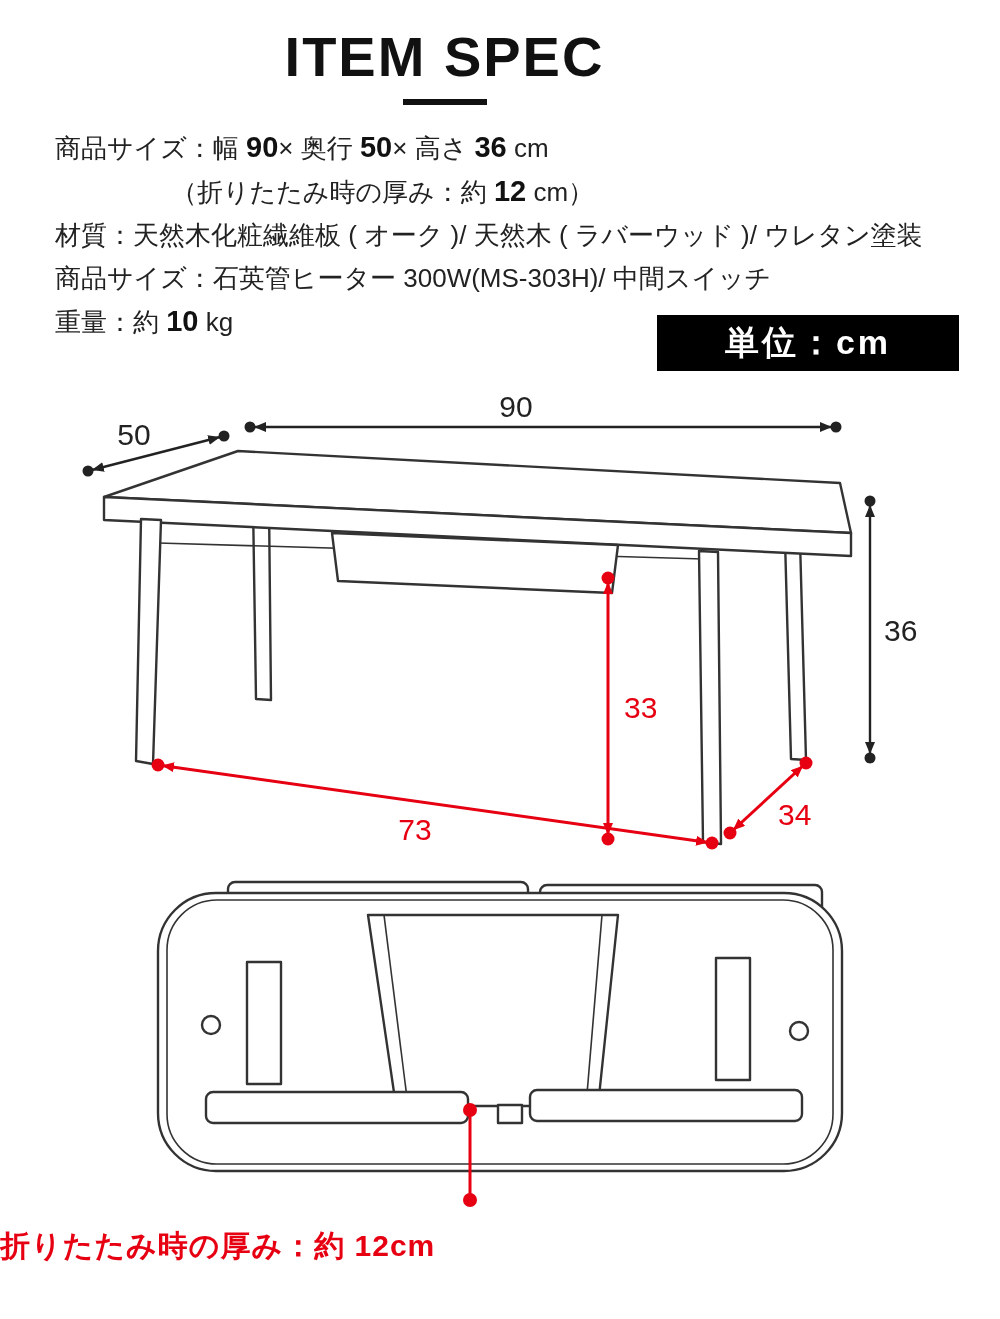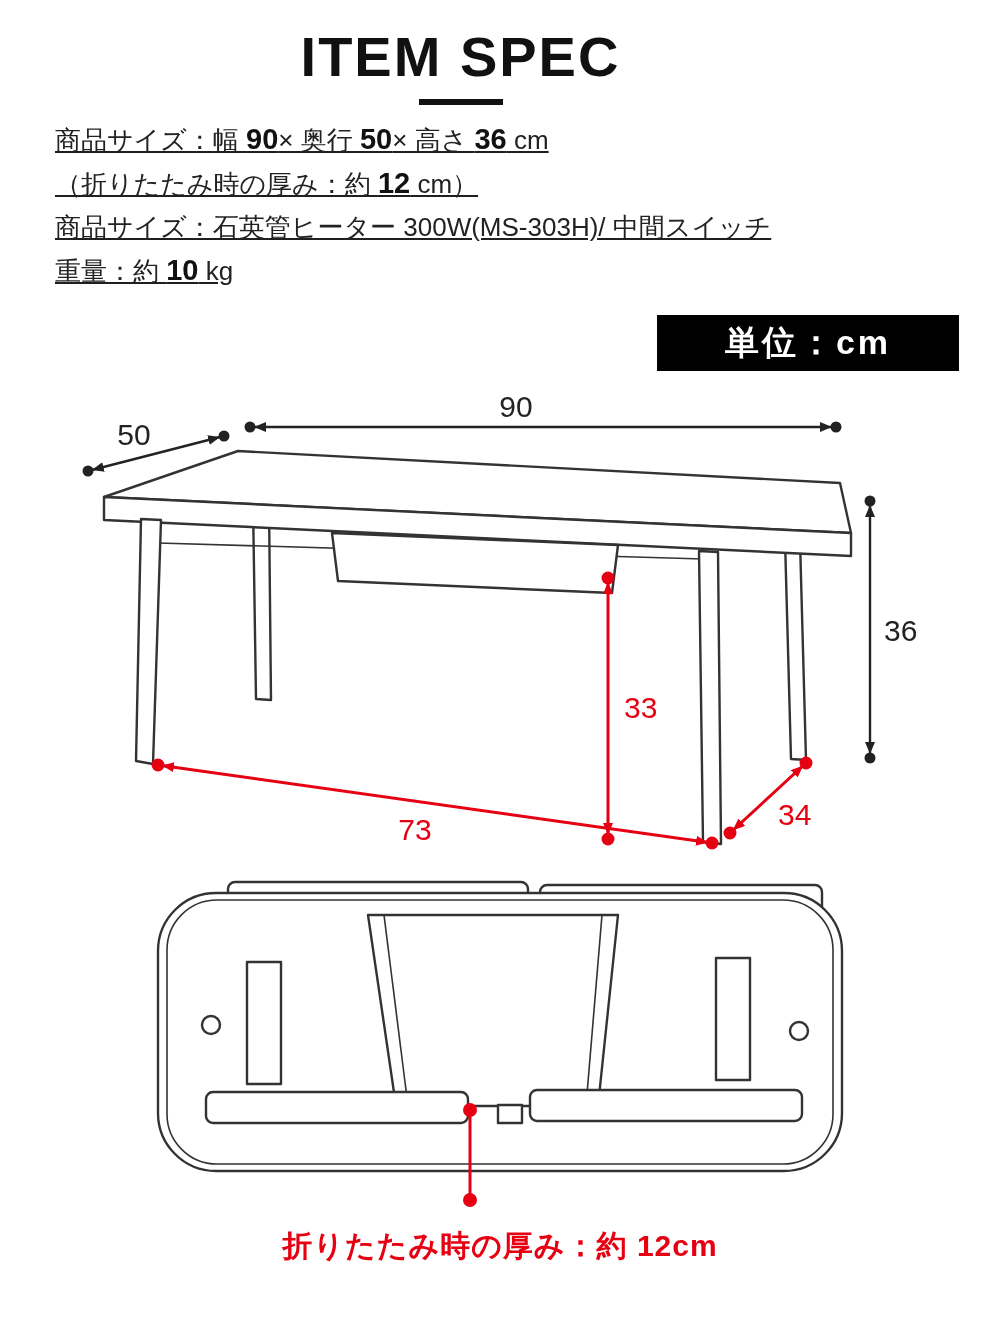--- a/index.html
+++ b/index.html
@@ -1,62 +1,63 @@
 <!DOCTYPE html>
 <html><head>
 <meta charset="utf-8">
 <style>
   html,body{margin:0;padding:0;background:#fff;}
   .page{position:relative;width:1000px;height:1319px;background:#fff;overflow:hidden;
         font-family:"Liberation Sans","DejaVu Sans",sans-serif;color:#1f1f1f;}
   
-  .title-wrap{position:absolute;top:24px;left:16px;width:889px;text-align:center;}
+  .title-wrap{position:absolute;top:24px;left:0;width:889px;text-align:center;}
   .title-wrap h1{margin:0;font-size:56px;font-weight:600;letter-spacing:2px;color:#111;}
   .title-underline{width:84px;height:6px;background:#111;margin:10px auto 0 auto;}
   
-  .specs{position:absolute;top:118px;left:55px;white-space:nowrap;text-decoration:underline;}
+  .specs{position:absolute;top:126px;left:55px;white-space:nowrap;}
   .spec-line{font-size:26px;line-height:43px;color:#222;}
   .spec-line .num{font-weight:700;font-size:29px;color:#111;}
-  .spec-line.indent{}
+  .spec-line.indent{margin-left:116px;}
   
   .unit-badge{position:absolute;left:657px;top:315px;width:302px;height:56px;background:#000;
               display:flex;align-items:center;justify-content:center;}
   .unit-badge span{color:#fff;font-size:34px;font-weight:700;letter-spacing:3px;}
   
   .diagram1{position:absolute;left:0;top:393px;}
   .diagram2{position:absolute;left:0;top:878px;}
   .outline{fill:#fff;stroke:#333;stroke-width:2.4;stroke-linejoin:round;}
   .thin{fill:none;stroke:#333;stroke-width:1.6;}
   .dimline-b{stroke:#222;stroke-width:2.4;}
   .dimline-r{stroke:#e60012;stroke-width:3;}
   .dimdot-b{fill:#222;}
   .dimdot-r{fill:#e60012;}
   .dimtext-b{fill:#222;font-size:30px;font-family:"Liberation Sans","DejaVu Sans",sans-serif;}
   .dimtext-r{fill:#e60012;font-size:30px;font-family:"Liberation Sans","DejaVu Sans",sans-serif;}
   
-  .folded-caption{position:absolute;top:1226px;left:0;width:1000px;text-align:center;
+  .folded-caption{position:absolute;top:1226px;left:0;width:1000px;
                   color:#e60012;font-size:30px;font-weight:700;letter-spacing:1px;}
 </style>
 </head>
 <body>
 
 <div class="page">
 
   <div class="title-wrap">
     <h1>ITEM SPEC</h1>
     <div class="title-underline"></div>
   </div>
 
   <div class="specs">
     <div class="spec-line">
       <span>商品サイズ：幅 </span><span class="num">90</span><span>× 奥行 </span><span class="num">50</span><span>× 高さ </span><span class="num">36</span><span> cm</span>
     </div>
     <div class="spec-line indent">
       <span>（折りたたみ時の厚み：約 </span><span class="num">12</span><span> cm）</span>
     </div>
+    <div class="spec-line">材質：天然木化粧繊維板 ( オーク )/ 天然木 ( ラバーウッド )/ ウレタン塗装</div>
     <div class="spec-line">商品サイズ：石英管ヒーター 300W(MS-303H)/ 中間スイッチ</div>
     <div class="spec-line">
       <span>重量：約 </span><span class="num">10</span><span> kg</span>
     </div>
   </div>
 
   <div class="unit-badge">
     <span>単位：cm</span>
   </div>
 

